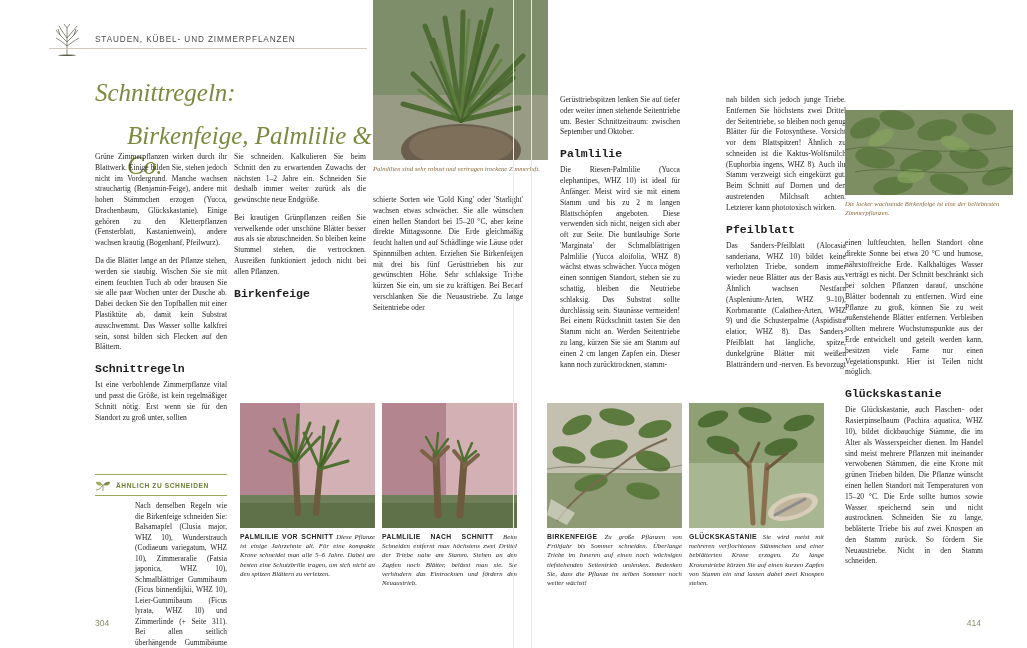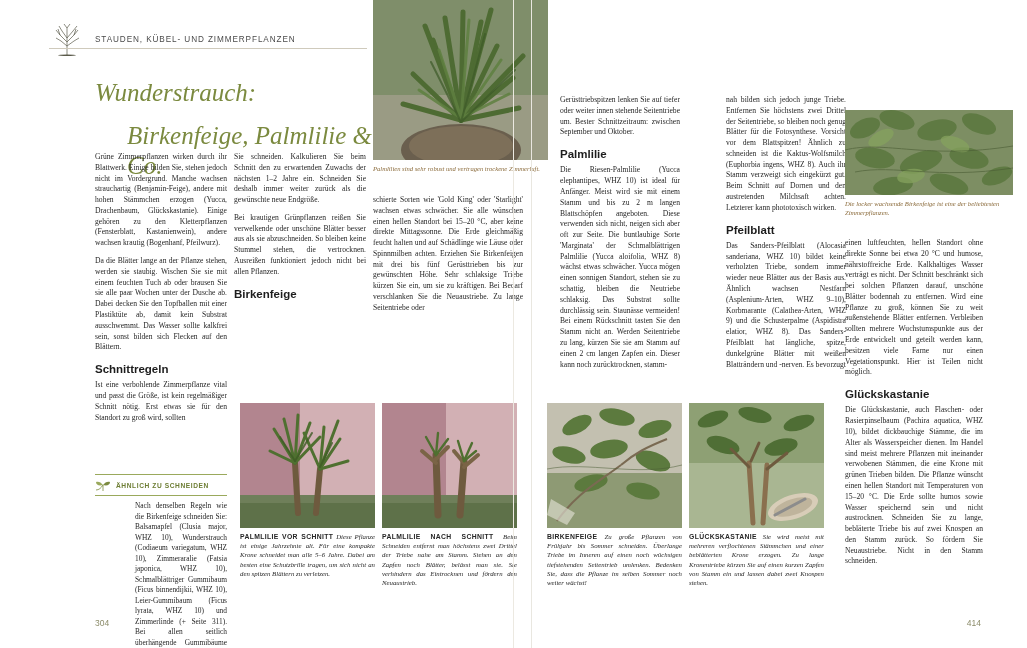--- a/index.html
+++ b/index.html
@@ -82,21 +82,21 @@
   
   .col {
     position: absolute;
     font-size: 7.6px;
     line-height: 1.42;
     text-align: justify;
     hyphens: auto;
   }
   .col p { margin: 0 0 7px 0; }
   .col h3 {
-    font-family: Liberation Sans, sans-serif;
+    font-family: Liberation Mono, monospace;
     font-size: 11.5px;
     font-weight: bold;
     margin: 8px 0 3px 0;
     color: #1d1d1d;
   }
 
   
   #L-col1 { left: 60px; top: 152px; width: 132px; }
   #L-col2 { left: 199px; top: 152px; width: 132px; }
   #L-col3 { left: 338px; top: 195px; width: 150px; }
@@ -217,29 +217,29 @@
           <path d="M11 13 L7 8 M11 13 L9 7 M25 13 L29 8 M25 13 L27 7 M13 9 L10 4 M24 9 L28 4 M18 16 L18 6"></path>
           <path d="M18 6 L15 2 M18 6 L21 2 M12 19 L7 16 M25 19 L30 16"></path>
         </g>
         <ellipse cx="18" cy="33.2" rx="9" ry="0.8" fill="#5a5a4a"></ellipse>
       </svg>
       <div class="header-label">STAUDEN, KÜBEL- UND ZIMMERPFLANZEN</div>
     </div>
     <div class="header-rule"></div>
 
     <div class="title-block">
-      <div class="title-line1">Wunderstrauch:</div>
+      <div class="title-line1">Schnittregeln:</div>
       <div class="title-line2">Birkenfeige, Palmlilie &amp; Co.</div>
     </div>
 
     <div class="col" id="L-col1">
       <p>Grüne Zimmerpflanzen wirken durch ihr Blattwerk. Einige bilden Sie, stehen jedoch nicht im Vordergrund. Manche wachsen strauchartig (Benjamin-Feige), andere mit hohen Stämmchen erzogen (Yucca, Drachenbaum, Glückskastanie). Einige gehören zu den Kletterpflanzen (Fensterblatt, Kastanienwein), andere wachsen krautig (Bogenhanf, Pfeilwurz).</p>
       <p>Da die Blätter lange an der Pflanze stehen, werden sie staubig. Wischen Sie sie mit einem feuchten Tuch ab oder brausen Sie sie alle paar Wochen unter der Dusche ab. Dabei decken Sie den Topfballen mit einer Plastiktüte ab, damit kein Substrat ausschwemmt. Das Wasser sollte kalkfrei sein, sonst bilden sich Flecken auf den Blättern.</p>
       <h3>Schnittregeln</h3>
-      <p>Ist eine verbohlende Zimmerpflanze vital und passt die Größe, ist kein regelmäßiger Schnitt nötig. Erst etwas sie für den Standort zu groß wird, sollten</p>
+      <p>Ist eine verbohlende Zimmerpflanze vital und passt die Größe, ist kein regelmäßiger Schnitt nötig. Erst wenn sie für den Standort zu groß unter, sollten</p>
     </div>
 
     <div class="col" id="L-col2">
       <p>Sie schneiden. Kalkulieren Sie beim Schnitt den zu erwartenden Zuwachs der nächsten 1–2 Jahre ein. Schneiden Sie deshalb immer weiter zurück als die gewünschte neue Endgröße.</p>
       <p>Bei krautigen Grünpflanzen reißen Sie verwelkende oder unschöne Blätter besser aus als sie abzuschneiden. So bleiben keine Stummel stehen, die vertrocknen. Ausreißen funktioniert jedoch nicht bei allen Pflanzen.</p>
       <h3>Birkenfeige</h3>
     </div>
 
     <div class="col" id="L-col3">
       <p>schierte Sorten wie 'Gold King' oder 'Starlight' wachsen etwas schwächer. Sie alle wünschen einen hellen Standort bei 15–20 °C, aber keine direkte Mittagssonne. Die Erde gleichmäßig feucht halten und auf Schädlinge wie Läuse oder Spinnmilben achten. Erziehen Sie Birkenfeigen mit drei bis fünf Gerüsttrieben bis zur gewünschten Höhe. Sehr schlaksige Triebe kürzen Sie ein, um sie zu kräftigen. Bei Bedarf verschlanken Sie die Neuaustriebe. Zu lange Seitentriebe oder</p>

